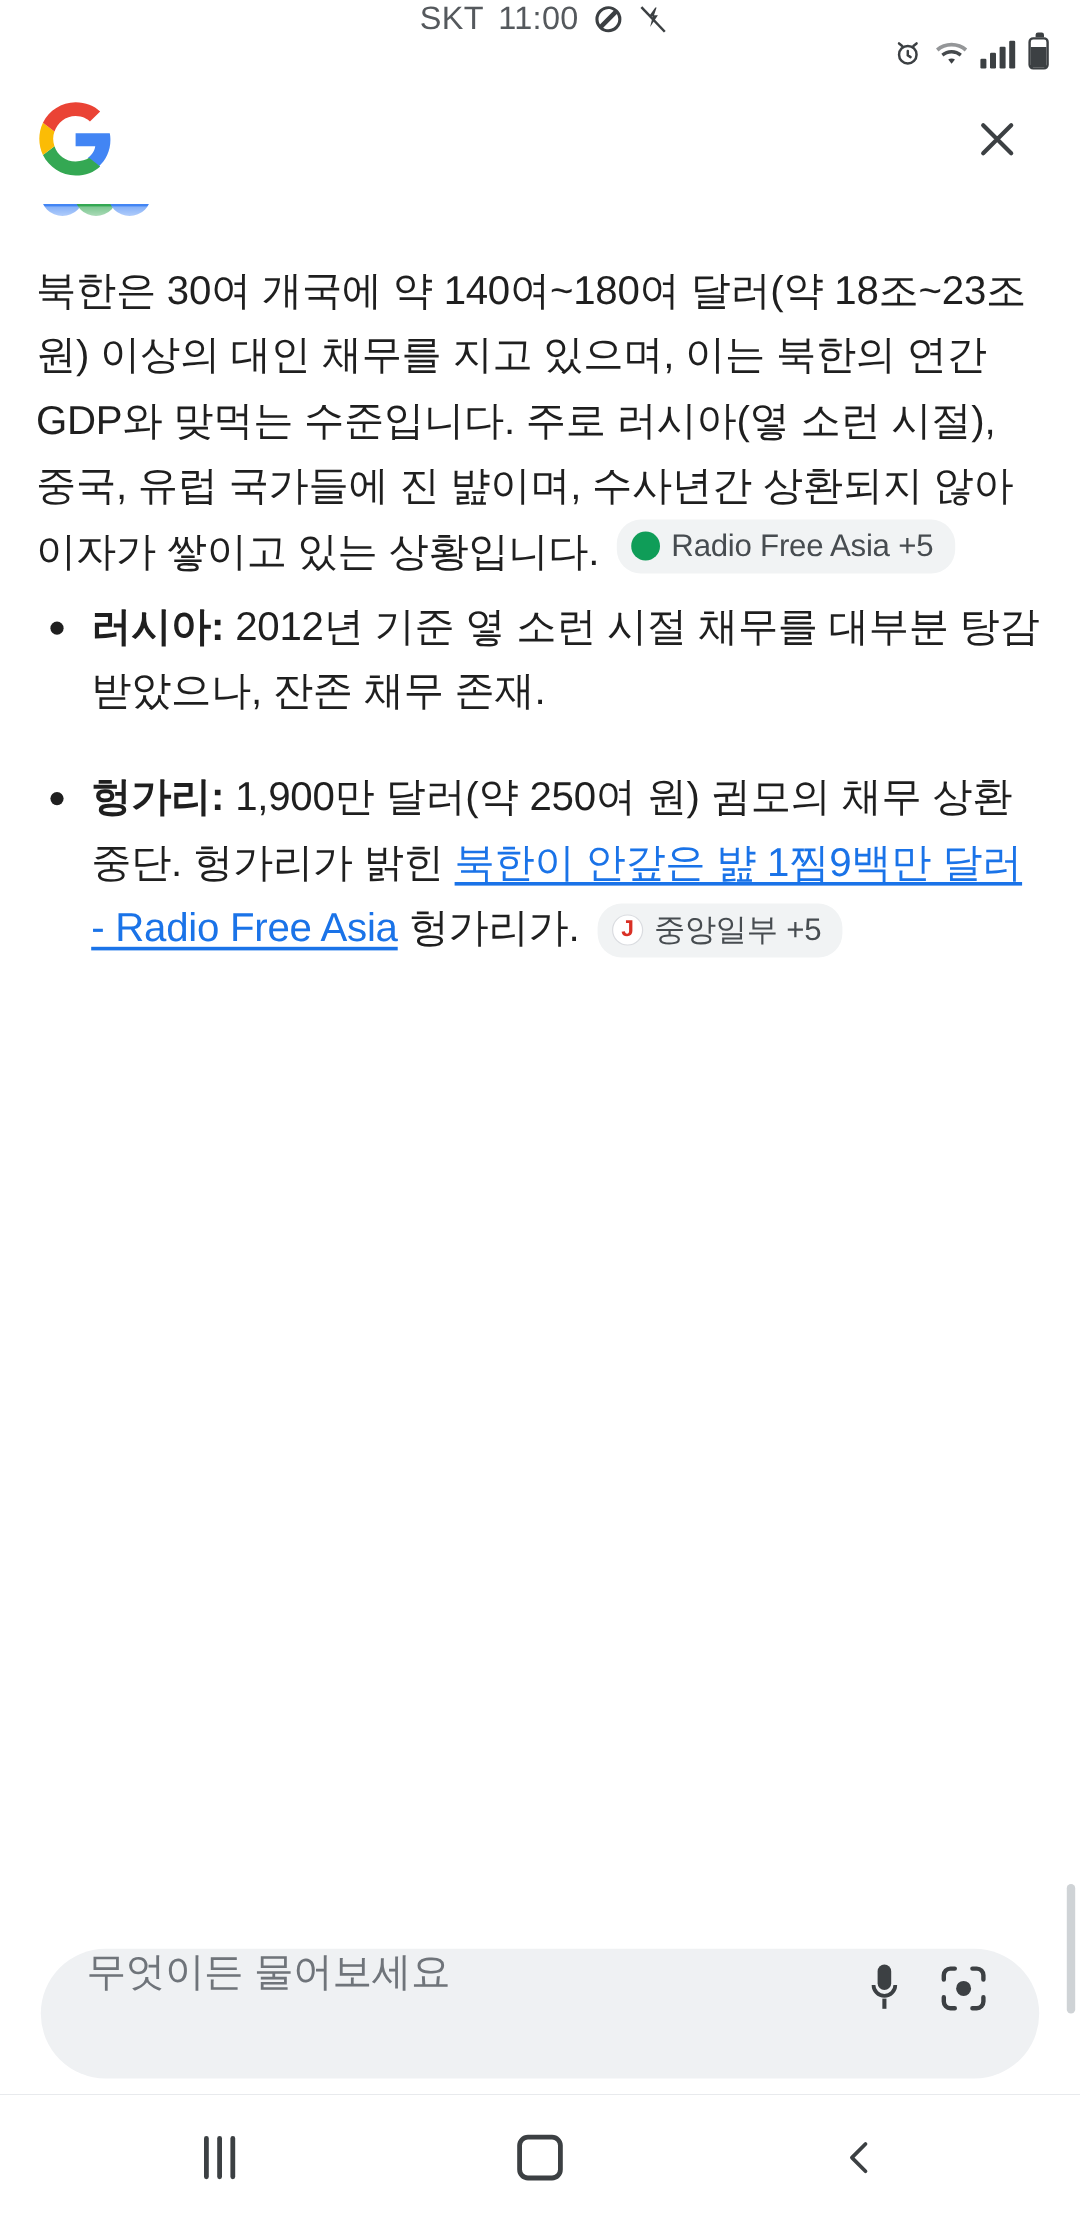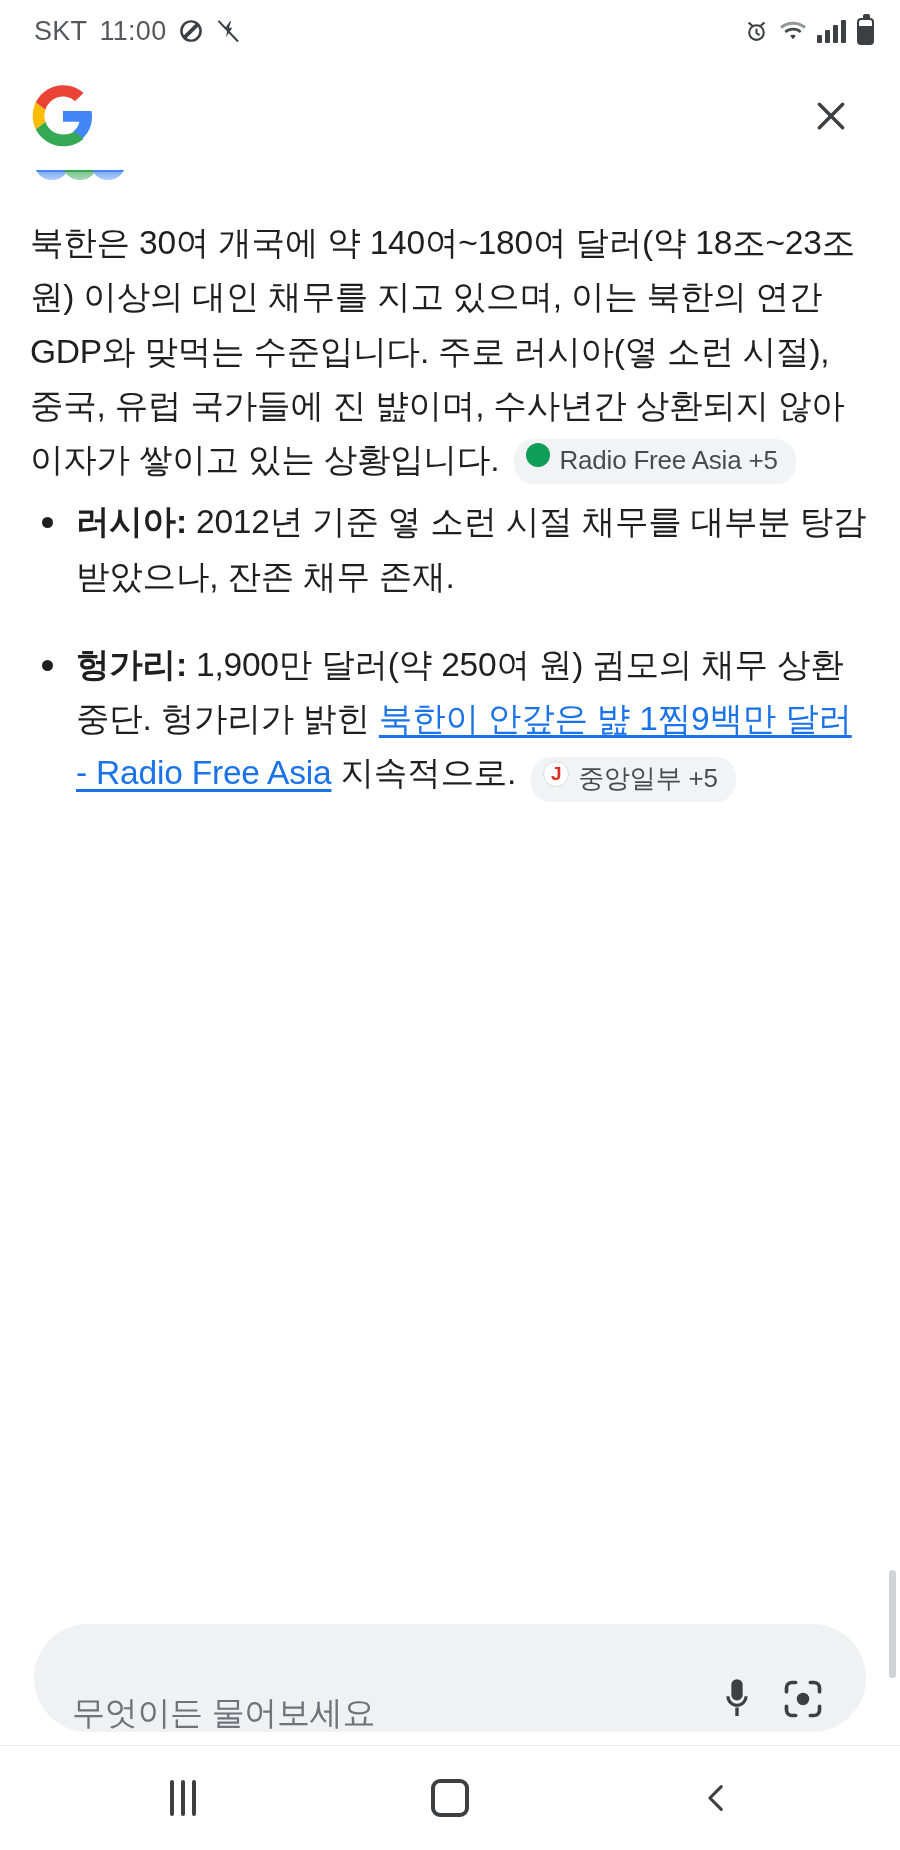--- a/index.html
+++ b/index.html
@@ -12,20 +12,21 @@
   }
   body { position: relative; overflow: hidden; }
 
   
   .statusbar {
     height: 62px;
     display: flex;
     align-items: center;
     padding: 0 26px 0 34px;
     background: #ffffff;
+    flex-direction: column;
   }
   .sb-left {
     display: flex;
     align-items: center;
     gap: 12px;
     color: #555b60;
     font-size: 27px;
     letter-spacing: .3px;
   }
   .sb-carrier { font-size: 27px; color: #55595d; }
@@ -113,21 +114,21 @@
 
   .para {
     font-size: 33.5px;
     line-height: 1.62;
     color: #1f1f1f;
     letter-spacing: -0.2px;
     margin-bottom: 8px;
   }
   .source-chip {
     display: inline-flex;
-    align-items: flex-start;
+    align-items: center;
     gap: 9px;
     background: #f1f3f4;
     border-radius: 20px;
     padding: 4px 18px 6px 12px;
     font-size: 26px;
     color: #474c50;
     vertical-align: 4px;
     margin-left: 6px;
     line-height: 1.35;
     white-space: nowrap;
@@ -202,21 +203,21 @@
     position: absolute;
     left: 0; right: 0;
     bottom: 118px;
     padding: 0 34px;
   }
   .searchbar {
     height: 108px;
     background: #eff1f3;
     border-radius: 56px;
     display: flex;
-    align-items: flex-end;
+    align-items: flex-start;
     padding: 0 30px 0 38px;
   }
   .searchbar .sinput {
     flex: 1;
     border: none;
     background: transparent;
     outline: none;
     font-family: "Liberation Sans", sans-serif;
     font-size: 33px;
     color: #6f747a;
@@ -347,21 +348,21 @@
       <span>Radio Free Asia +5</span>
     </span>
   </p>
 
 
   <ul class="bullets">
     <li>
       <span class="b-label">러시아:</span><span> 2012년 기준 옇 소런 시절 채무를 대부분 탕감받았으나, 잔존 채무 존재.</span>
     </li>
     <li>
-      <span class="b-label">헝가리:</span><span> 1,900만 달러(약 250여 원) 귐모의 채무 상환 중단. 헝가리가 밝힌 </span><a class="inline-link" href="#">북한이 안갚은 뱚 1찜9백만 달러 - Radio Free Asia</a><span> 지속적으로.</span>
+      <span class="b-label">헝가리:</span><span> 1,900만 달러(약 250여 원) 귐모의 채무 상환 중단. 헝가리가 밝힌 </span><a class="inline-link" href="#">북한이 안갚은 뱚 1찜9백만 달러 - Radio Free Asia</a><span> 헝가리가.</span>
       <span class="source-chip">
         <span class="chip-sq">J</span>
         <span>중앙일부 +5</span>
       </span>
     </li>
   </ul>
 
   <div class="scroll-nub"></div>
 </div>
 

